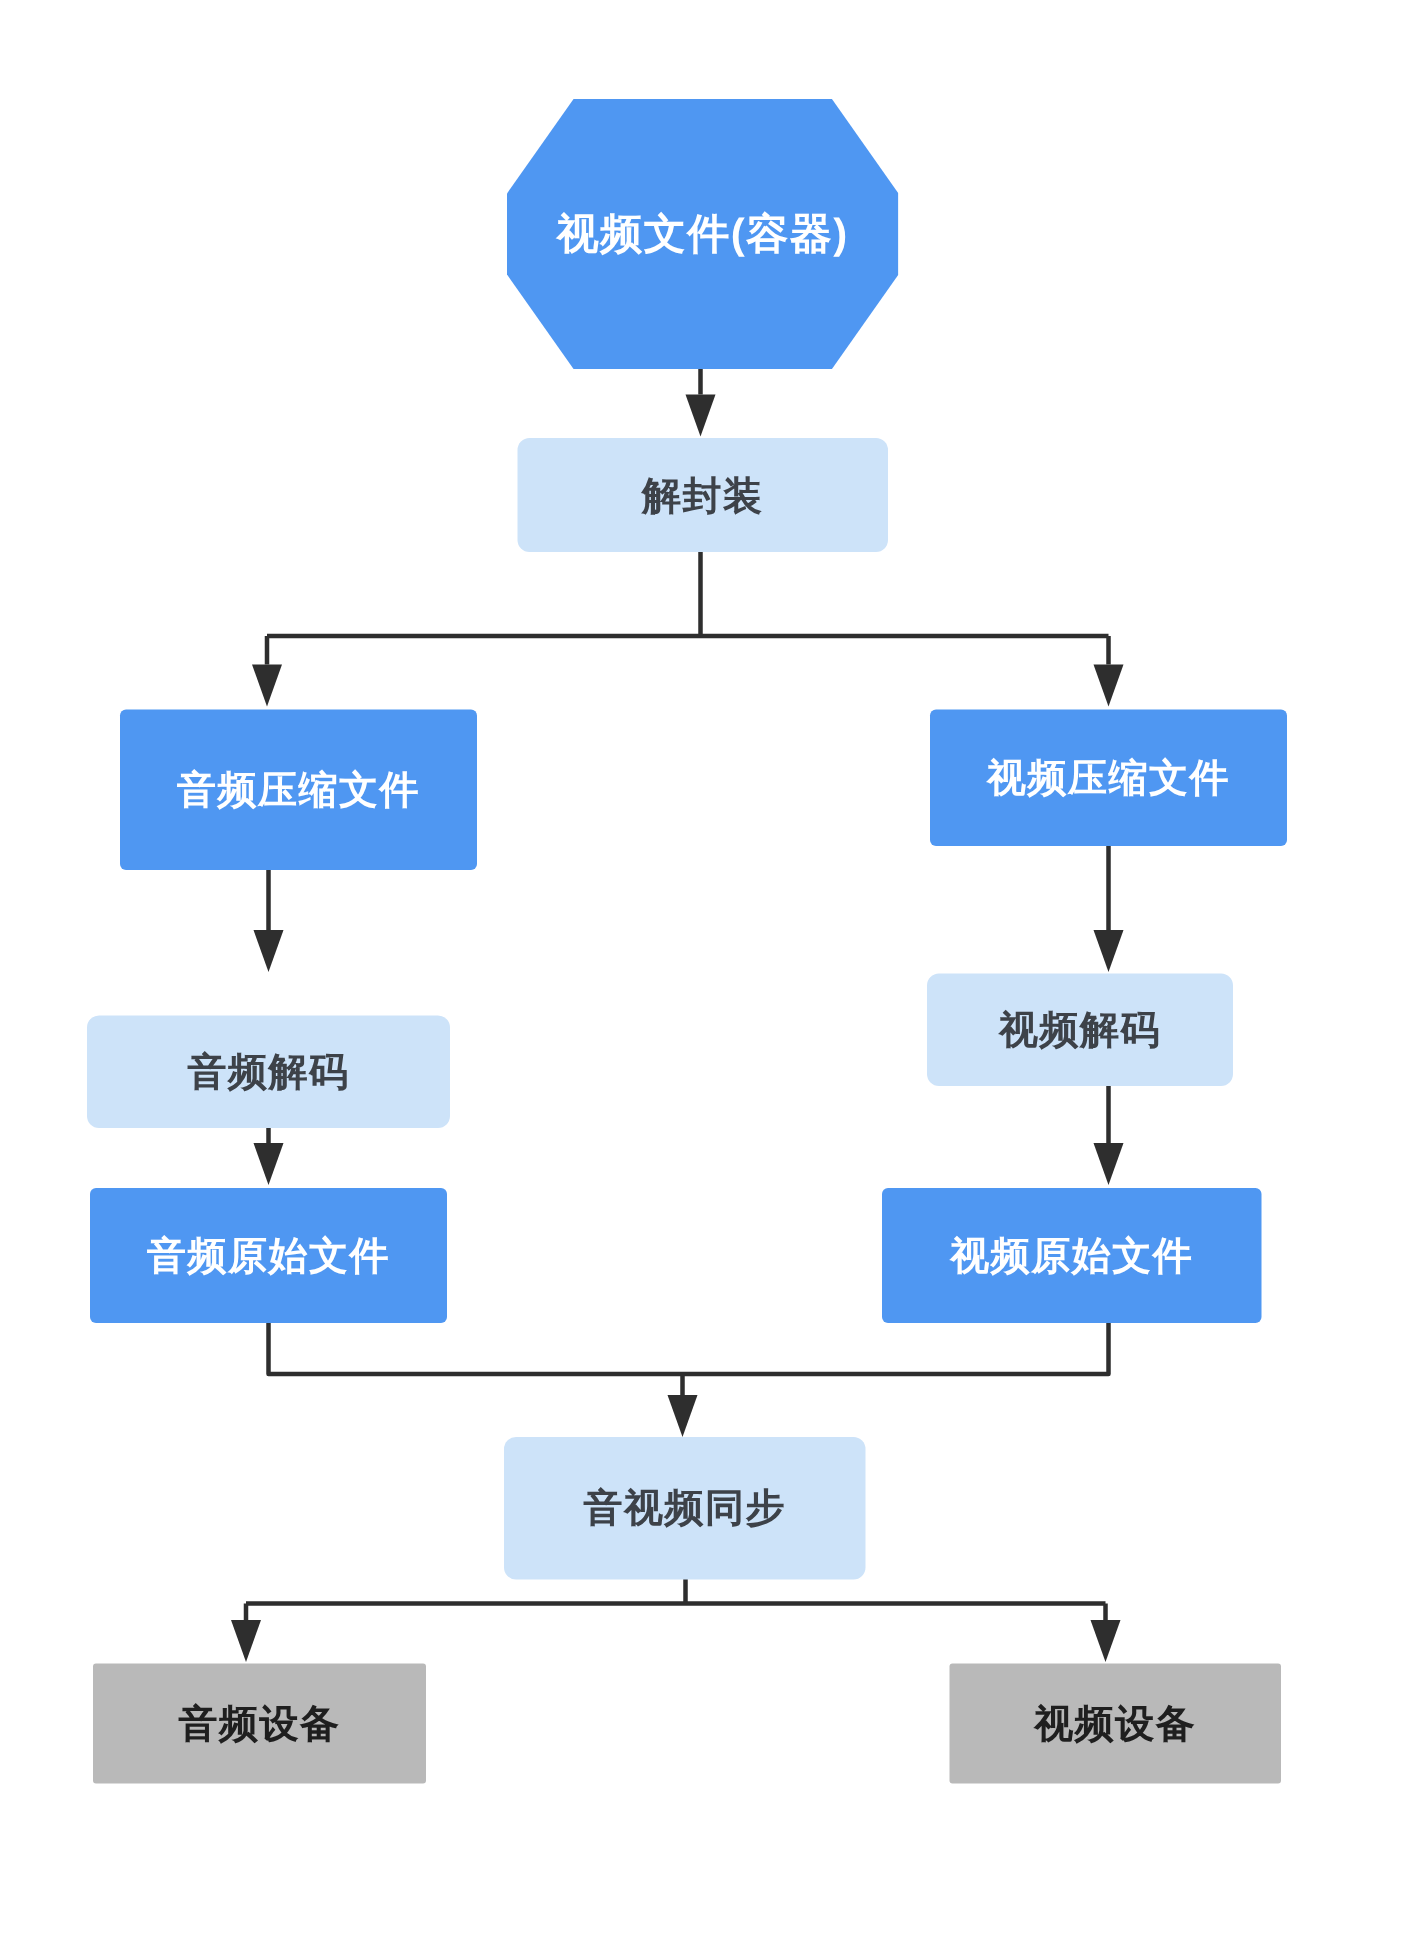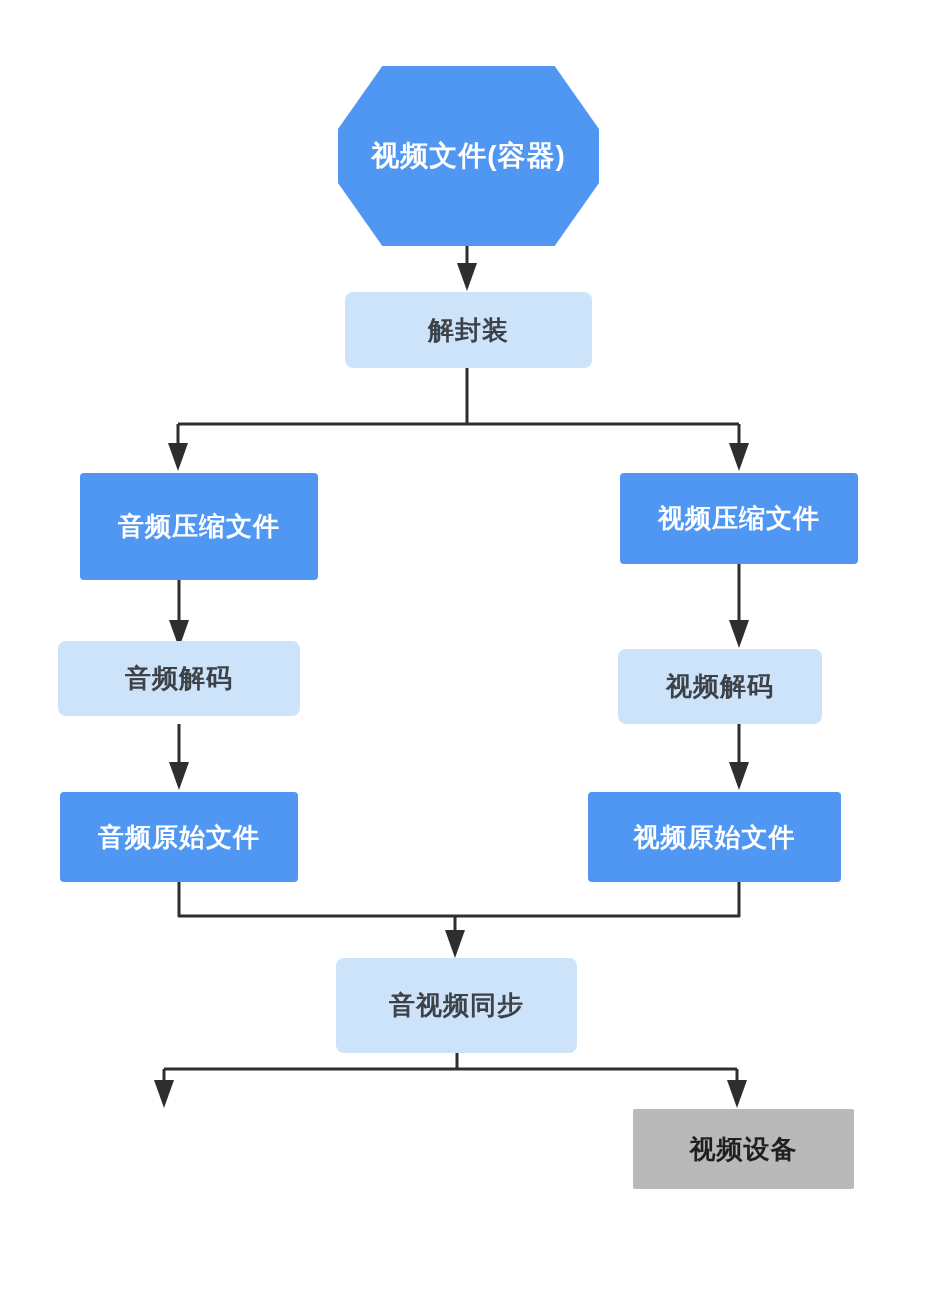--- a/index.html
+++ b/index.html
@@ -113,39 +113,42 @@
   </div>
 
   <div class="node blue" style="left:60px; top:473px; width:238px; height:107px;margin-left:20px;">
     <span>音频压缩文件</span>
   </div>
 
   <div class="node blue" style="left:620px; top:473px; width:238px; height:91px;">
     <span>视频压缩文件</span>
   </div>
 
-  <div class="node light" style="left:58px; top:641px; width:242px; height:75px;align-items:center;">
+  <div class="node light" style="left:58px; top:677px; width:242px; height:75px;align-items:center;">
     <span>音频解码</span>
   </div>
 
   <div class="node light" style="left:618px; top:649px; width:204px; height:75px;">
     <span>视频解码</span>
   </div>
 
   <div class="node blue" style="left:60px; top:792px; width:238px; height:90px;">
     <span>音频原始文件</span>
   </div>
 
   <div class="node blue" style="left:588px; top:792px; width:253px; height:90px;">
     <span>视频原始文件</span>
   </div>
 
   <div class="node light" style="left:336px; top:958px; width:241px; height:95px;">
     <span>音视频同步</span>
   </div>
 
+  <div class="node gray" style="left:62px; top:1109px; width:222px; height:80px;">
+    <span>音频设备</span>
+  </div>
 
   <div class="node gray" style="left:633px; top:1109px; width:221px; height:80px;">
     <span>视频设备</span>
   </div>
 
 
 </div>
 
 </body></html>

